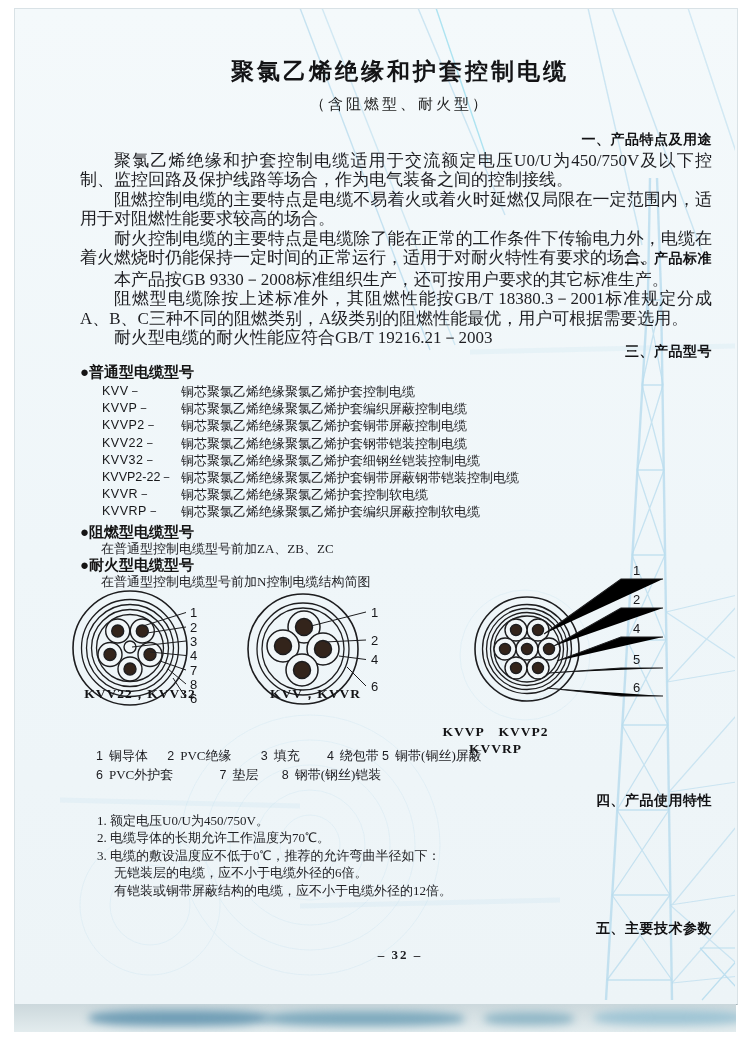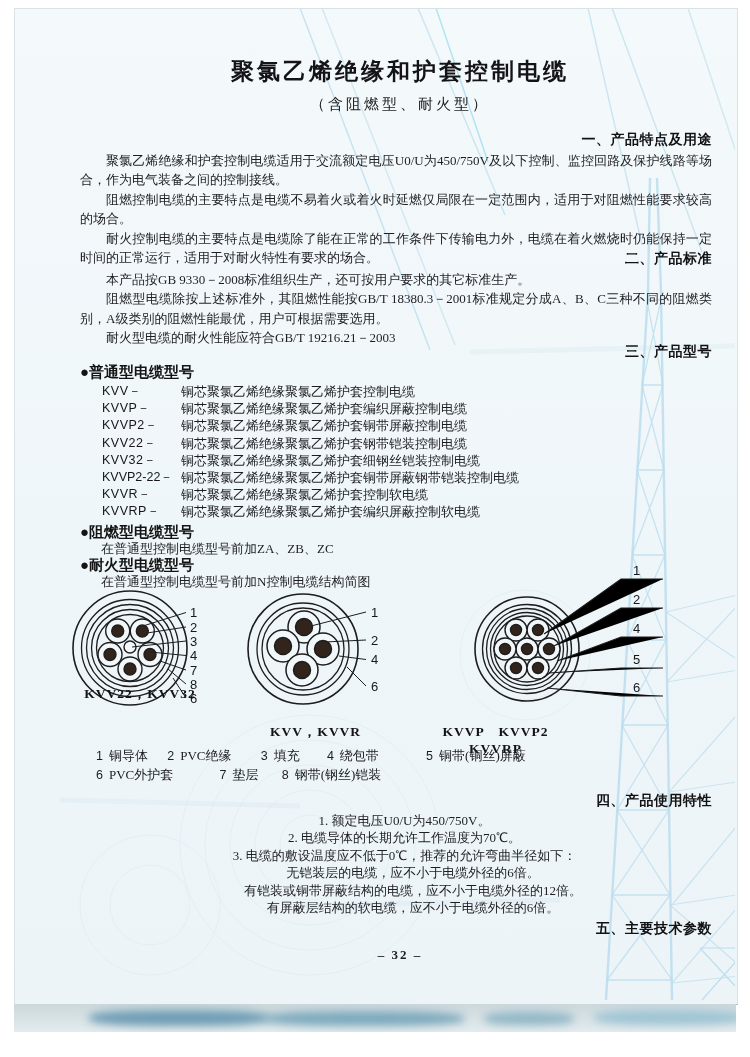--- a/index.html
+++ b/index.html
@@ -14,38 +14,38 @@
   .under-band{left:14px;top:1004px;width:722px;height:28px;background:linear-gradient(180deg,#ccd8dc,#e3ecee);overflow:hidden;}
   .blob{position:absolute;filter:blur(4px);border-radius:40%;}
   .wm{left:0;top:0;width:750px;height:1057px;pointer-events:none;}
   .content{left:0;top:0;width:750px;height:1057px;}
 
   .title{left:50px;top:56px;width:700px;text-align:center;font-size:23px;font-weight:bold;
          letter-spacing:3px;color:#141416;}
   .subtitle{left:50px;top:95px;width:700px;text-align:center;font-size:15px;letter-spacing:3px;color:#222;}
 
   .h2{font-size:14px;font-weight:bold;color:#121214;letter-spacing:.5px;line-height:18px;text-align:right;}
-  .body{font-size:13px;line-height:19.4px;text-align:justify;}
+  .body{font-size:17px;line-height:19.4px;text-align:justify;}
   .indent{text-indent:2em;}
 
   .sec{left:80px;width:632px;}
   .bullet{font-size:15px;font-weight:bold;line-height:17px;color:#141414;}
   .note{font-size:13px;line-height:16px;margin-left:21px;}
 
   .mrow{display:flex;font-size:13px;line-height:17.2px;}
   .mcode{width:101px;font-family:"Liberation Sans",sans-serif;font-size:12.5px;letter-spacing:.5px;color:#17171a;padding-left:22px;box-sizing:border-box;}
   .mcode.wide{letter-spacing:0;}
   .mdesc{flex:1;}
 
   .caption{font-size:13.5px;letter-spacing:1px;text-align:center;color:#131315;font-weight:600;}
   .legend{font-size:13px;color:#1c1c20;white-space:nowrap;}
   .legend .it{display:inline-block;}
   .legend .num{display:inline-block;margin-right:6px;font-family:"Liberation Sans",sans-serif;font-size:12.5px;}
 
-  .s4line{font-size:13px;line-height:17.4px;text-align:center;}
+  .s4line{font-size:13px;line-height:17.4px;}
   .ind1{margin-left:17px;}
   .ind2{margin-left:34px;}
 
   .pagenum{left:50px;top:947px;width:700px;text-align:center;font-size:13px;letter-spacing:2px;color:#202024;font-weight:bold;}
 
   svg text.lbl{font-family:"Liberation Sans",sans-serif;font-size:13px;fill:#17171a;}
 </style>
 </head>
 <body>
 
@@ -284,44 +284,43 @@
     <g>
       <text class="lbl" x="198" y="15">1</text>
       <text class="lbl" x="198" y="44">2</text>
       <text class="lbl" x="198" y="73">4</text>
       <text class="lbl" x="198" y="104">5</text>
       <text class="lbl" x="198" y="132">6</text>
     </g>
   </svg>
 
   <div class="abs caption" style="left:78px;top:685px;width:124px;">KVV22，KVV32</div>
-  <div class="abs caption" style="left:258px;top:723px;width:115px;">KVV，KVVR</div>
+  <div class="abs caption" style="left:258px;top:685px;width:115px;">KVV，KVVR</div>
   <div class="abs caption" style="left:418px;top:723px;width:155px;">KVVP　KVVP2　KVVRP</div>
 
   <div class="abs legend" style="left:96px;top:747px;">
     <span class="it" style="margin-right:16px;"><span class="num">1</span><span>铜导体</span></span>
     <span class="it" style="margin-right:26px;"><span class="num">2</span><span>PVC绝缘</span></span>
     <span class="it" style="margin-right:24px;"><span class="num">3</span><span>填充</span></span>
-    <span class="it" style="margin-right:44px;"><span class="num">4</span><span>绕包带</span></span>
+    <span class="it" style=""><span class="num">4</span><span>绕包带</span></span>
     <span class="it"><span class="num">5</span><span>铜带(铜丝)屏蔽</span></span>
   </div>
   <div class="abs legend" style="left:96px;top:766px;">
     <span class="it" style="margin-right:43px;"><span class="num">6</span><span>PVC外护套</span></span>
     <span class="it" style="margin-right:20px;"><span class="num">7</span><span>垫层</span></span>
     <span class="it"><span class="num">8</span><span>钢带(钢丝)铠装</span></span>
   </div>
 
   <div class="abs sec" style="top:792px;">
     <div class="h2">四、产品使用特性</div>
     <div class="s4line ind1" style="margin-top:2px;">1. 额定电压U0/U为450/750V。</div>
     <div class="s4line ind1">2. 电缆导体的长期允许工作温度为70℃。</div>
     <div class="s4line ind1">3. 电缆的敷设温度应不低于0℃，推荐的允许弯曲半径如下：</div>
     <div class="s4line ind2">无铠装层的电缆，应不小于电缆外径的6倍。</div>
     <div class="s4line ind2">有铠装或铜带屏蔽结构的电缆，应不小于电缆外径的12倍。</div>
-    <div class="s4line ind2">有屏蔽层结构的软电缆，应不小于电缆外径的6倍。</div>
   </div>
 
   <div class="abs sec" style="top:920px;">
     <div class="h2">五、主要技术参数</div>
   </div>
 
   <div class="abs pagenum">– 32 –</div>
 
 </div>
 

